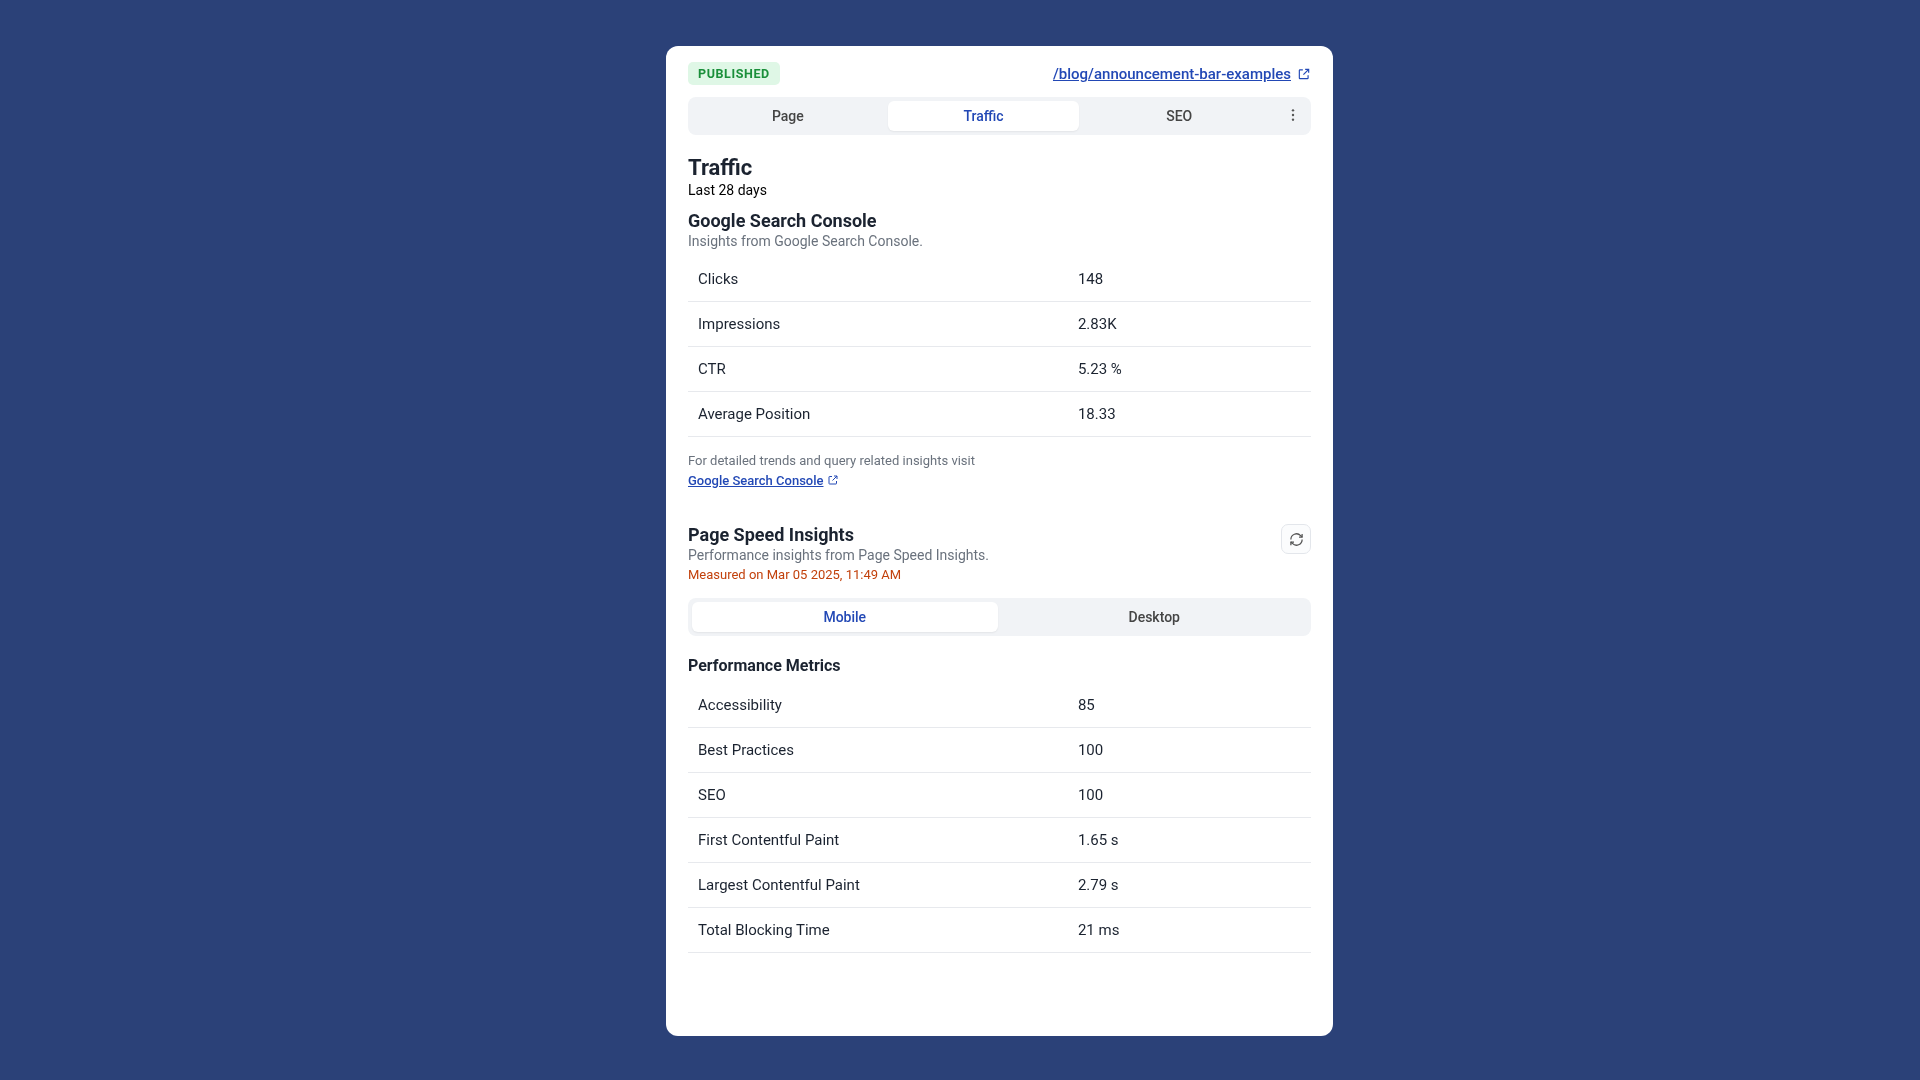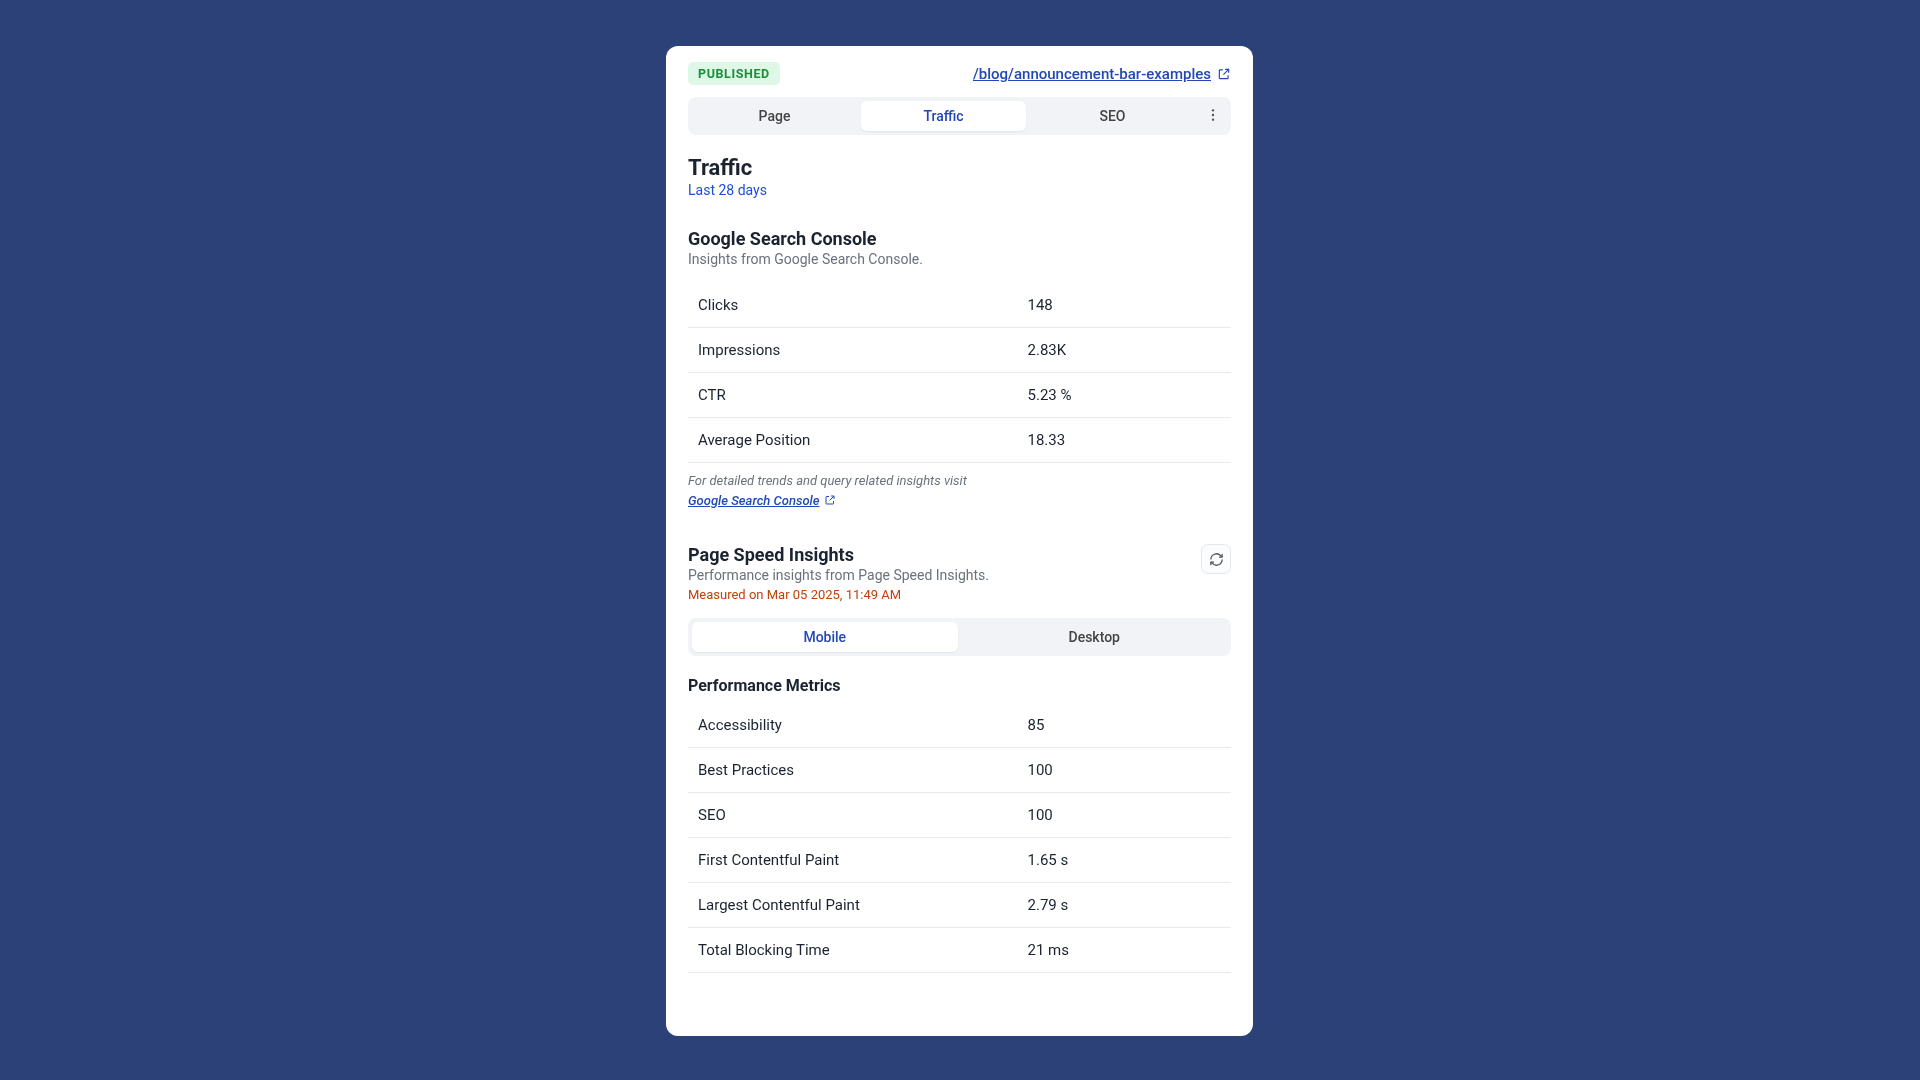--- a/index.html
+++ b/index.html
@@ -8,21 +8,21 @@
       font-family: -apple-system, BlinkMacSystemFont, "Segoe UI", Roboto, Helvetica, Arial, sans-serif;
       width: 1920px;
       height: 1080px;
       overflow: hidden;
       position: relative;
     }
     .panel {
       position: absolute;
       left: 666px;
       top: 46px;
-      width: 587px;
+      width: 667px;
       height: 990px;
       background: #ffffff;
       border-radius: 12px;
       overflow: hidden;
       display: flex;
       flex-direction: column;
     }
     .header-row {
       display: flex;
       align-items: center;
@@ -99,51 +99,50 @@
     .content::-webkit-scrollbar { width: 8px; }
     .content::-webkit-scrollbar-thumb { background: #d0d4da; border-radius: 4px; }
     .section-title {
       font-size: 22px;
       font-weight: 700;
       color: #1b2330;
       margin-bottom: 2px;
     }
     .section-sub {
       font-size: 14px;
-      color: #1d4ed8;
-      margin-bottom: 30px;
+      color: #000000;
+      margin-bottom: 12px;
     }
     .block-title {
       font-size: 18px;
       font-weight: 700;
       color: #1b2330;
       margin-bottom: 2px;
     }
     .block-sub {
       font-size: 14px;
       color: #6a727d;
-      margin-bottom: 16px;
+      margin-bottom: 8px;
     }
     .metric-row {
       display: flex;
       align-items: center;
       padding: 13px 10px;
       font-size: 15px;
       color: #1b2330;
       border-bottom: 1px solid #e7e9ed;
     }
     .metric-row:first-of-type { border-top: none; justify-content: center; }
     .metric-label { flex: 1; }
     .metric-value { flex: 0 0 37%; text-align: left; }
     .note {
       font-size: 13px;
       color: #6a727d;
-      margin-top: 8px;
+      margin-top: 14px;
       line-height: 1.5;
-      font-style: italic;
     }
     .note a {
       color: #2248b5;
       text-decoration: underline;
       font-weight: 500;
       display: inline-flex;
       align-items: center;
       gap: 4px;
       cursor: pointer;
     }

